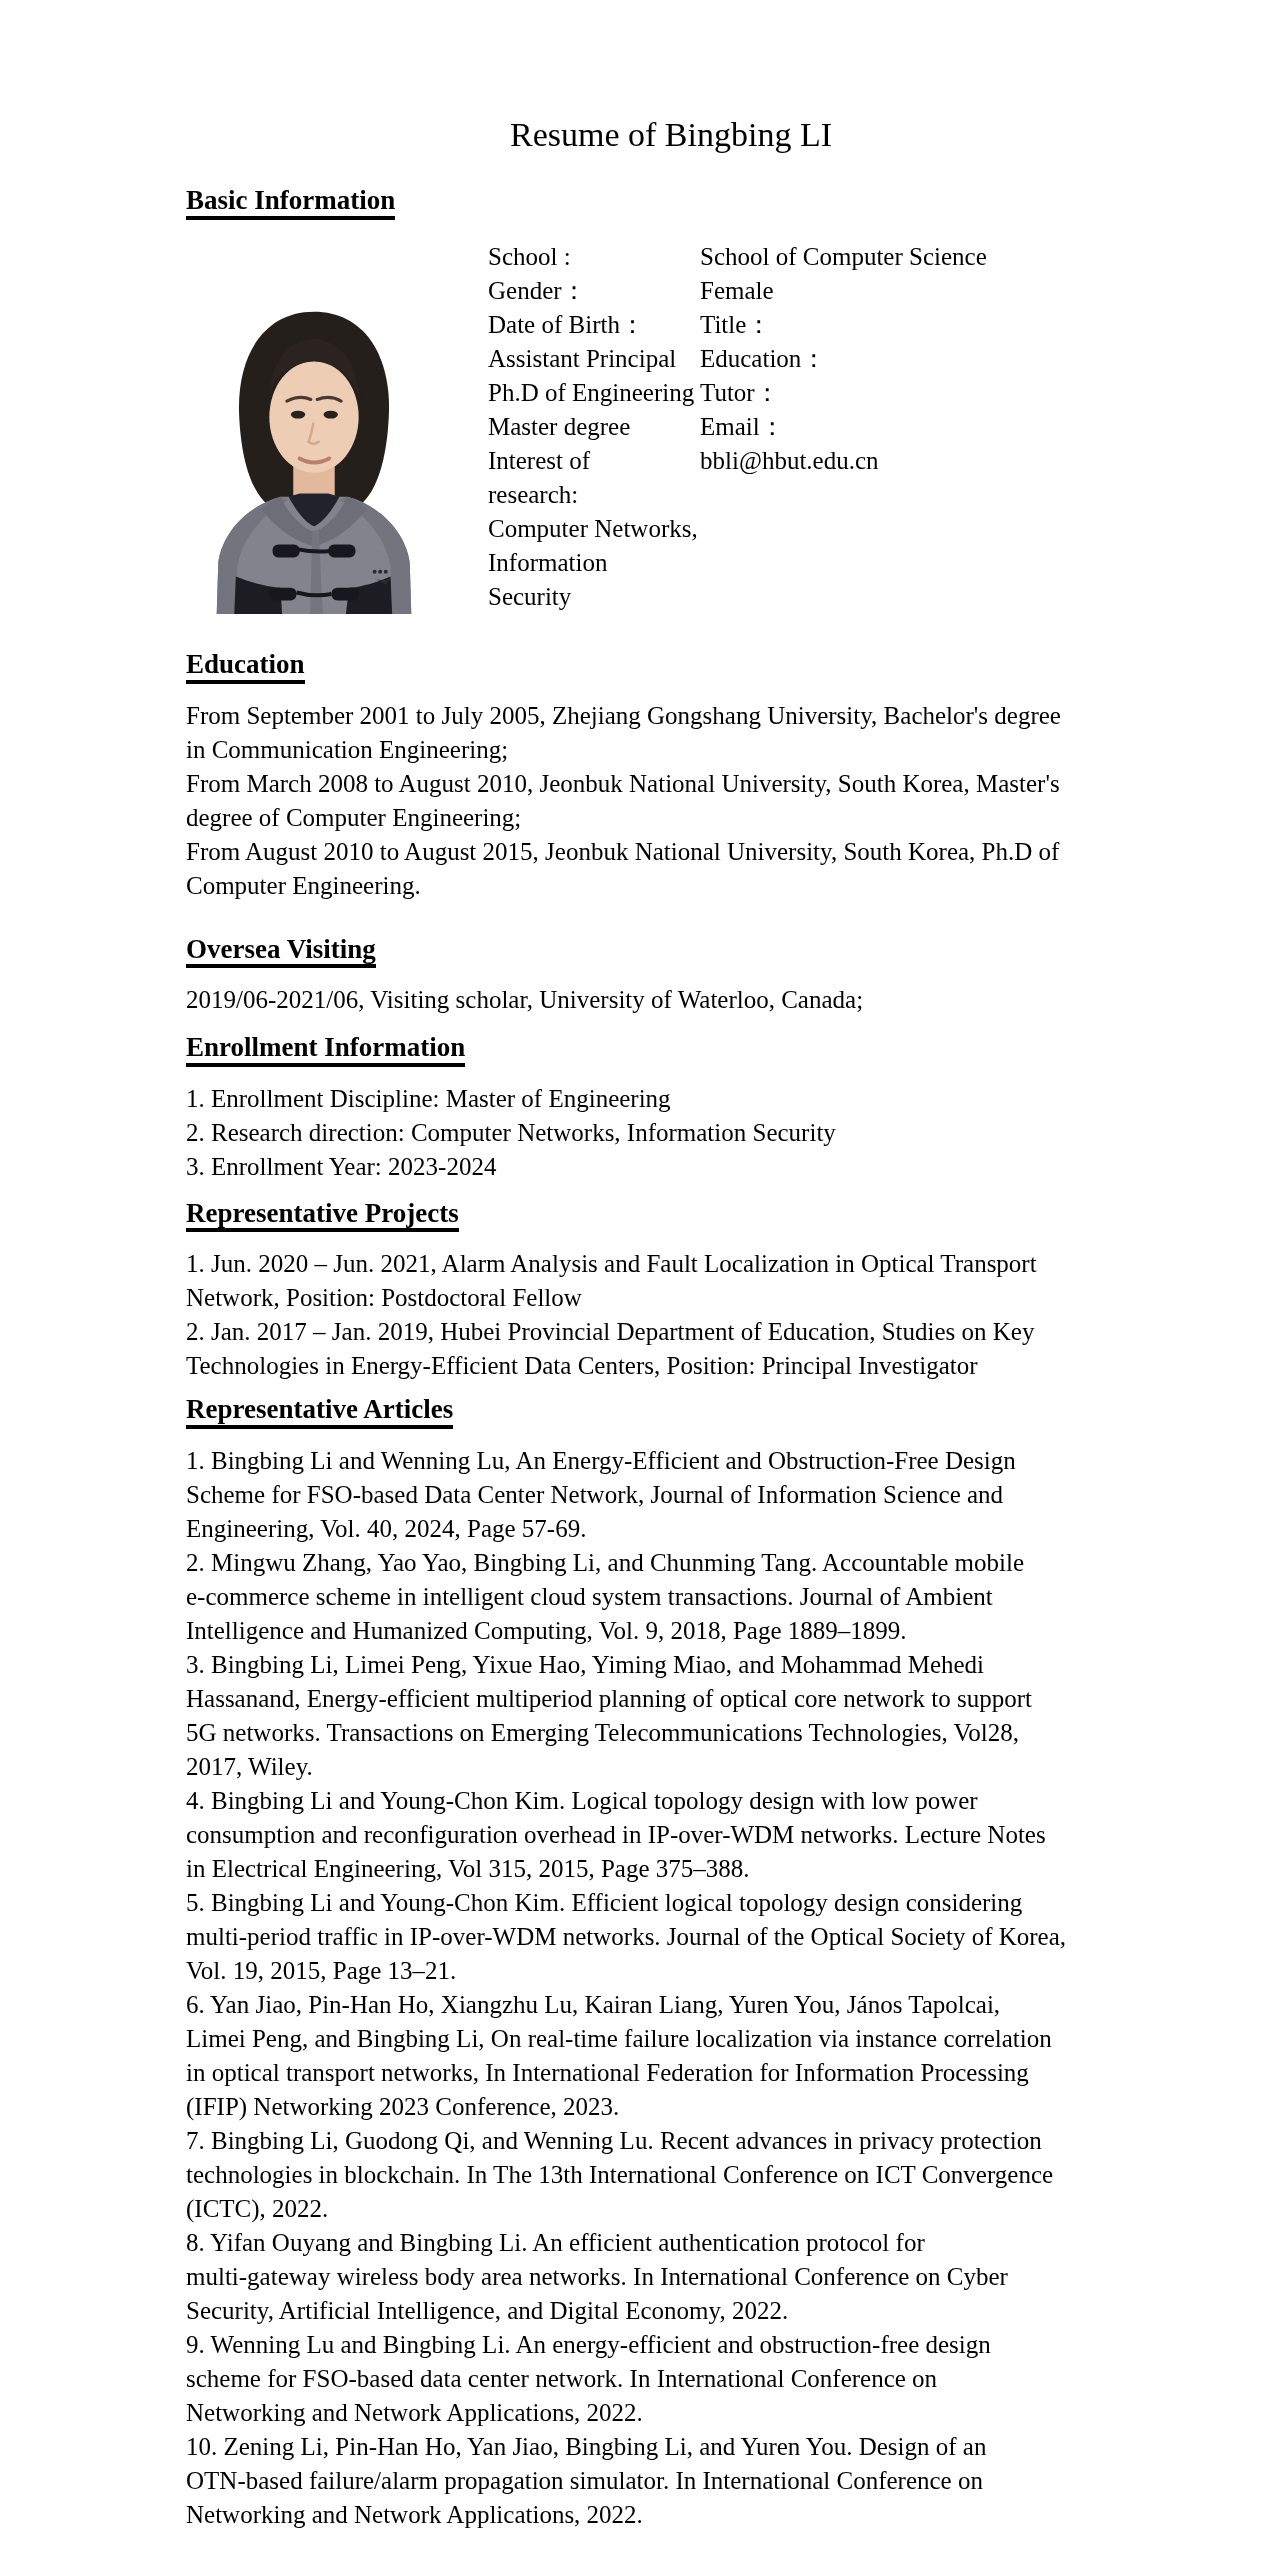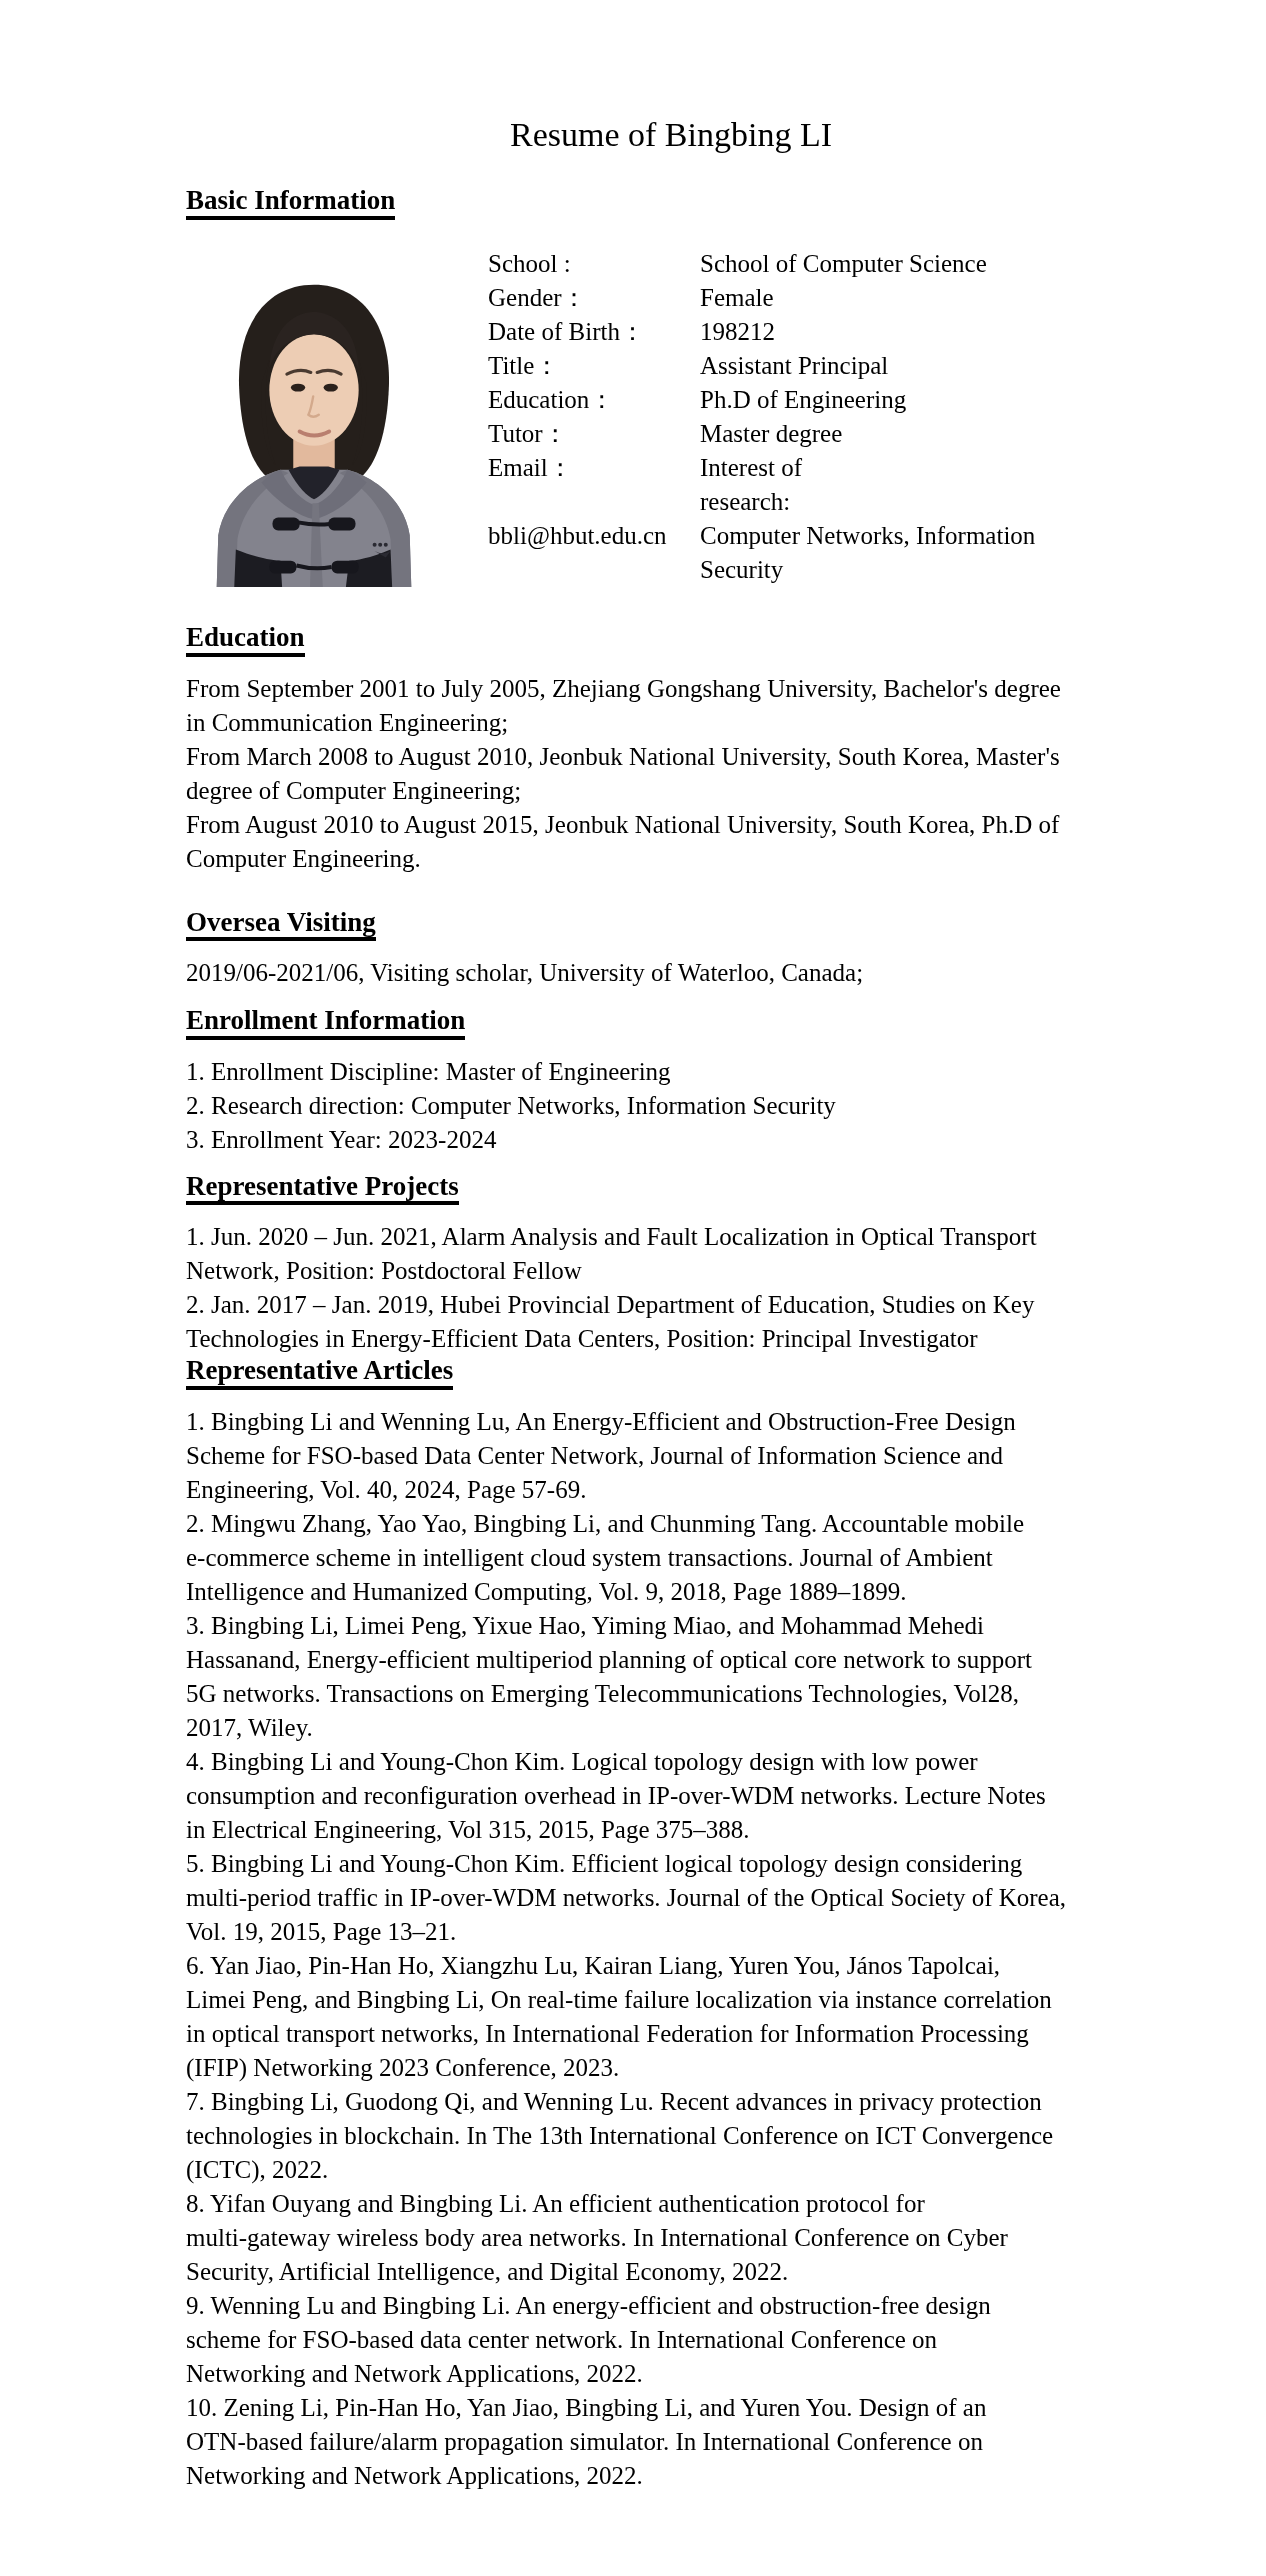--- a/index.html
+++ b/index.html
@@ -23,21 +23,21 @@
     line-height: 34px;
     font-weight: normal;
     text-align: center;
   }
   .h2row { margin: 0; }
   .h2row.bi   { margin-top: 34px; }
   .h2row.edu  { margin-top: 36px; font-family: Liberation Serif, serif; }
   .h2row.ov   { margin-top: 32px; }
   .h2row.en   { margin-top: 16px; }
   .h2row.pr   { margin-top: 14.4px; }
-  .h2row.ar   { }
+  .h2row.ar   { margin-top: 12px; }
   .sec-heading {
     display: inline-block;
     margin: 0;
     font-size: 27px;
     line-height: 29px;
     font-weight: bold;
     border-bottom: 4.8px solid #000;
     padding-bottom: 0.8px;
   }
   .info-row {
@@ -122,21 +122,20 @@
         </g>
       </svg>
     </div>
 
     <div class="fields">
       <div>School :</div>
       <div>School of Computer Science</div>
       <div>Gender：</div>
       <div>Female</div>
       <div>Date of Birth：</div>
-      <div>198212</div>
       <div>Title：</div>
       <div>Assistant Principal</div>
       <div>Education：</div>
       <div>Ph.D of Engineering</div>
       <div>Tutor：</div>
       <div>Master degree</div>
       <div>Email：</div>
       <div>Interest of
 research:</div>
       <div>bbli@hbut.edu.cn</div>

